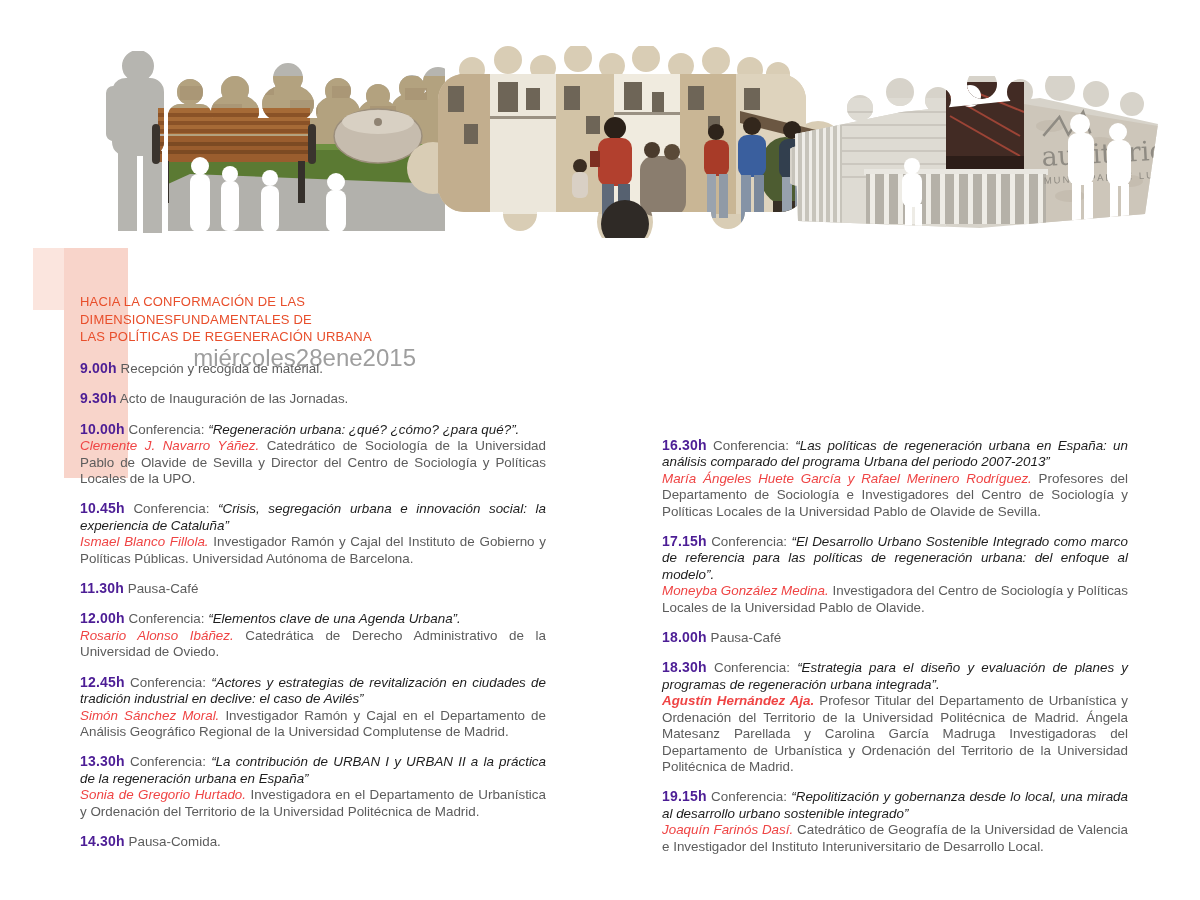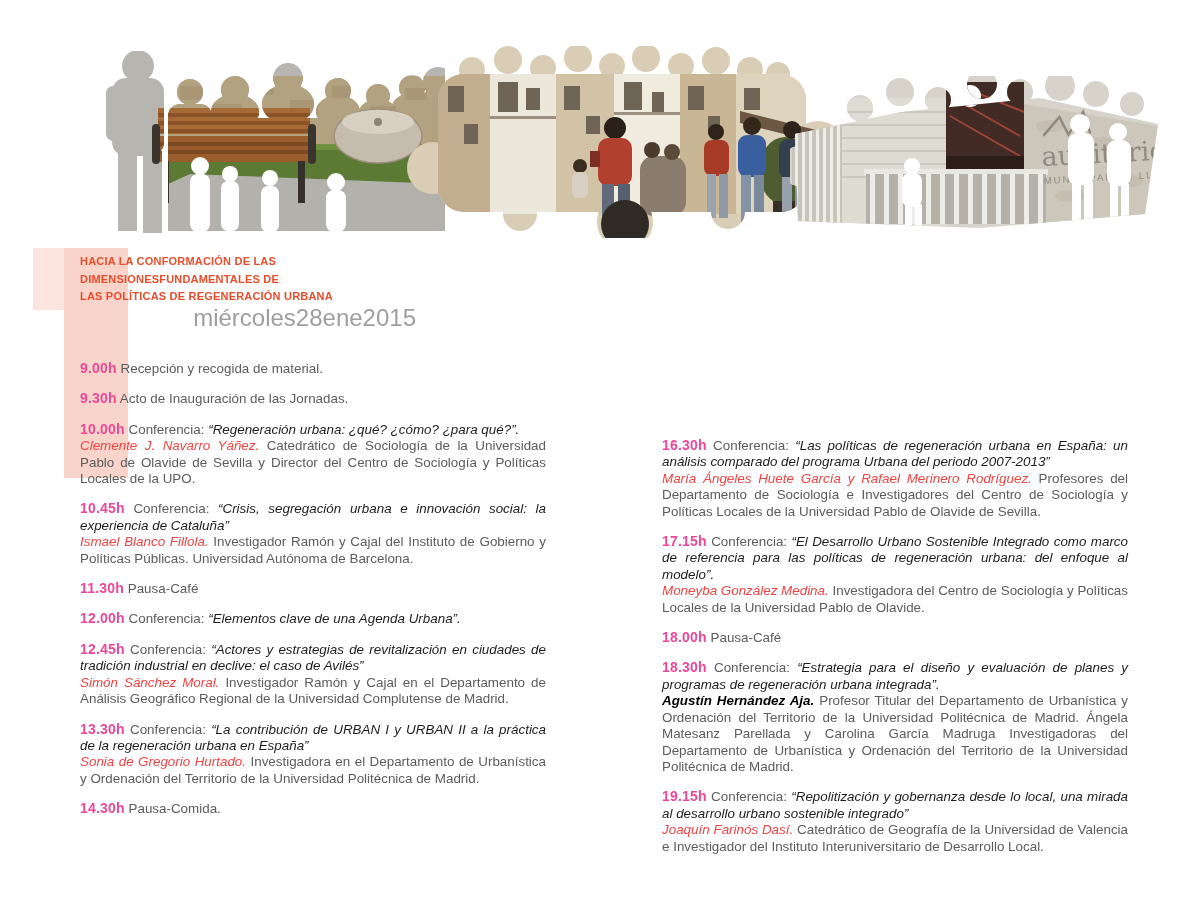--- a/index.html
+++ b/index.html
@@ -6,31 +6,31 @@
   body{
     width:1200px;height:900px;background:#ffffff;position:relative;overflow:hidden;
     font-family:"Liberation Sans",sans-serif;
     -webkit-font-smoothing:antialiased;
   }
   .banner{position:absolute;left:40px;top:16px;width:1120px;height:222px;}
   
   .pink-flag{position:absolute;left:33px;top:248px;width:32px;height:62px;background:var(--pink_light,#fbe5de);}
   .pink-stem{position:absolute;left:64px;top:248px;width:64px;height:230px;background:var(--pink,#f8d4ca);}
   .header{position:absolute;left:80px;top:253px;width:336px;}
-  .title{color:var(--accent,#e84e2b);font-weight:bold;font-size:11px;line-height:17.6px;letter-spacing:.2px;}
+  .title{color:var(--accent,#e84e2b);font-weight:normal;font-size:13px;line-height:17.6px;letter-spacing:.2px;margin-top:40px;}
   .date{color:var(--date_gray,#9e9e9e);font-size:24px;line-height:22px;text-align:right;margin-top:1px;}
   .schedule{position:absolute;left:80px;top:360px;display:flex;gap:116px;}
   .col{width:466px;}
   .col-right{padding-top:77px;}
   .item{margin:0 0 13px 0;font-size:13.4px;line-height:16.4px;color:var(--body,#5c5c5c);text-align:justify;}
   .item p{margin:0;}
-  .time{font-weight:bold;color:#ec4899;font-size:14px;letter-spacing:.2px;}
+  .time{font-weight:bold;color:#4c1d95;font-size:14px;letter-spacing:.2px;}
   .ctitle{font-weight:normal;font-style:italic;color:#1d1d1d;}
   .speaker{font-style:italic;color:#ef4444;}
-  .speaker.bold{font-weight:bold;color:#000000;}
+  .speaker.bold{font-weight:bold;color:#ef4444;}
   svg text.sign-big{font-family:"DejaVu Serif",serif;}
   svg text.sign-small{font-family:"Liberation Sans",sans-serif;letter-spacing:2px;}
 </style>
 </head>
 <body>
 
 <div class="banner">
 <svg width="1120" height="222" viewBox="0 0 1120 222">
   <defs>
     <clipPath id="clipPark">
@@ -297,20 +297,21 @@
     <p><span class="speaker">Ismael Blanco Fillola. </span><span class="desc">Investigador Ramón y Cajal del Instituto de Gobierno y Políticas Públicas. Universidad Autónoma de Barcelona.</span></p>
   </div>
 
   <div class="item">
     <p><span class="time">11.30h</span><span class="label"> Pausa-Café</span></p>
 
   </div>
 
   <div class="item">
     <p><span class="time">12.00h</span><span class="label"> Conferencia: </span><span class="ctitle">“Elementos clave de una Agenda Urbana”.</span></p>
+    <p><span class="speaker">Rosario Alonso Ibáñez. </span><span class="desc">Catedrática de Derecho Administrativo de la Universidad de Oviedo.</span></p>
   </div>
 
   <div class="item">
     <p><span class="time">12.45h</span><span class="label"> Conferencia: </span><span class="ctitle">“Actores y estrategias de revitalización en ciudades de tradición industrial en declive: el caso de Avilés”</span></p>
     <p><span class="speaker">Simón Sánchez Moral. </span><span class="desc">Investigador Ramón y Cajal en el Departamento de Análisis Geográfico Regional de la Universidad Complutense de Madrid.</span></p>
   </div>
 
   <div class="item">
     <p><span class="time">13.30h</span><span class="label"> Conferencia: </span><span class="ctitle">“La contribución de URBAN I y URBAN II a la práctica de la regeneración urbana en España”</span></p>
     <p><span class="speaker">Sonia de Gregorio Hurtado. </span><span class="desc">Investigadora en el Departamento de Urbanística y Ordenación del Territorio de la Universidad Politécnica de Madrid.</span></p>

